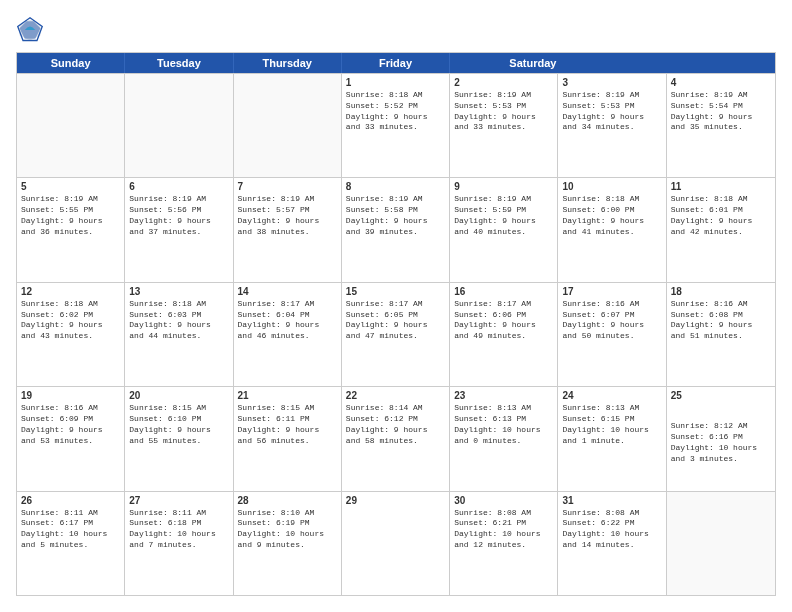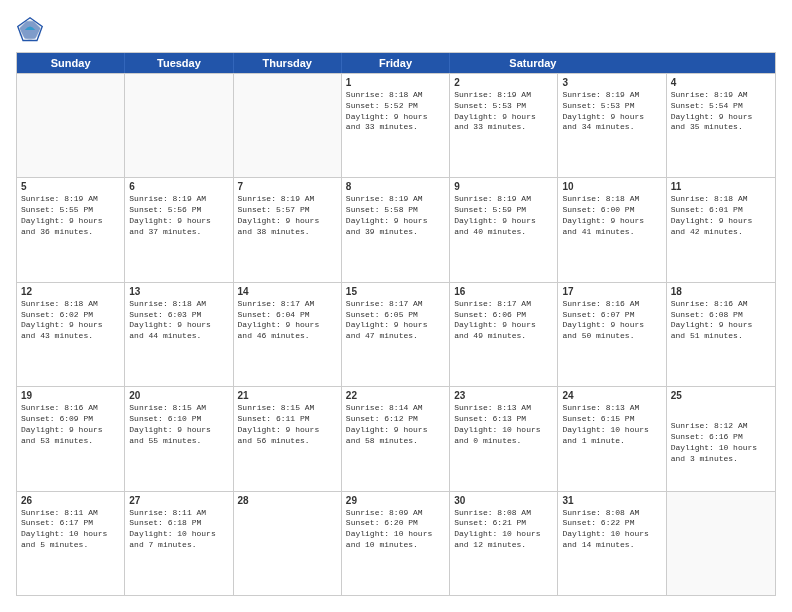--- a/index.html
+++ b/index.html
@@ -308,26 +308,26 @@
 Daylight: 10 hours and 5 minutes.</div>
           </div>
           <div class="cal-cell">
             <span class="day-num">27</span>
             <div class="info" style="white-space: pre-line;">Sunrise: 8:11 AM
 Sunset: 6:18 PM
 Daylight: 10 hours and 7 minutes.</div>
           </div>
           <div class="cal-cell">
             <span class="day-num">28</span>
+            <div class="info" style="white-space: pre-line;">Sunrise: 8:10 AM
+Sunset: 6:19 PM
+Daylight: 10 hours and 9 minutes.</div>
           </div>
           <div class="cal-cell">
             <span class="day-num">29</span>
-            <div class="info" style="white-space: pre-line;">Sunrise: 8:09 AM
-Sunset: 6:20 PM
-Daylight: 10 hours and 10 minutes.</div>
           </div>
           <div class="cal-cell">
             <span class="day-num">30</span>
             <div class="info" style="white-space: pre-line;">Sunrise: 8:08 AM
 Sunset: 6:21 PM
 Daylight: 10 hours and 12 minutes.</div>
           </div>
           <div class="cal-cell">
             <span class="day-num">31</span>
             <div class="info" style="white-space: pre-line;">Sunrise: 8:08 AM

